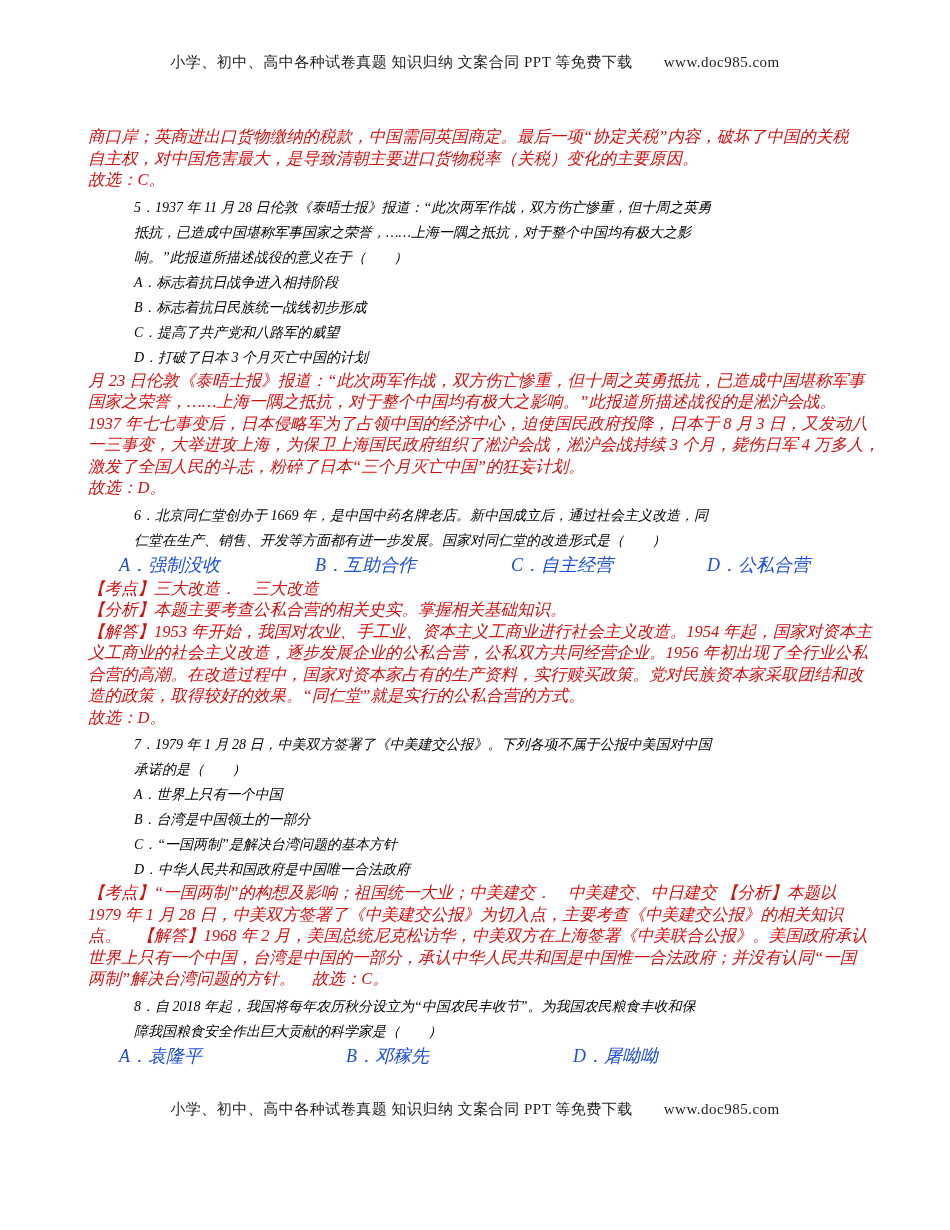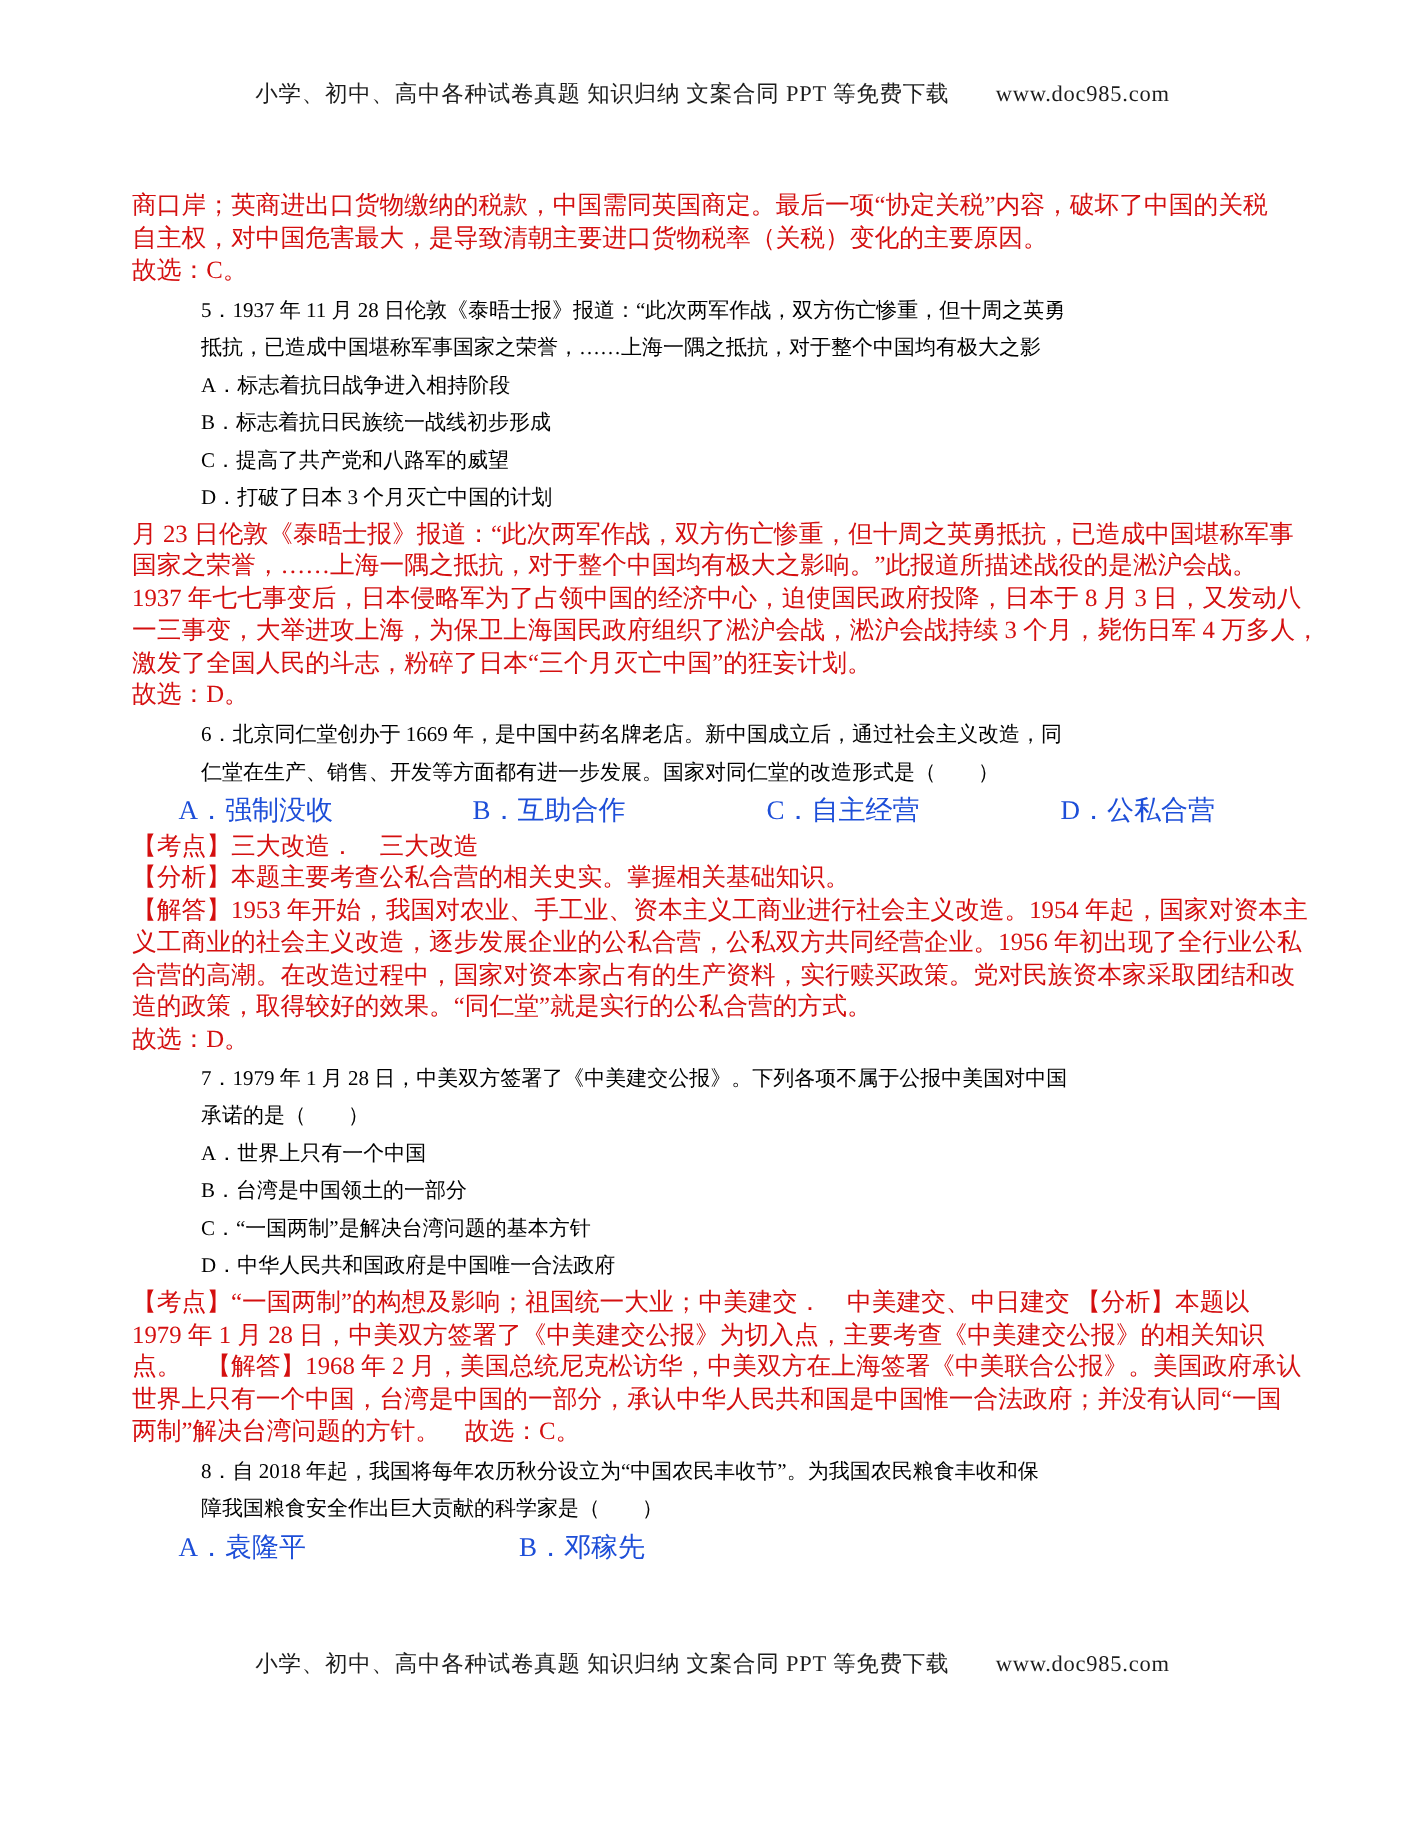--- a/index.html
+++ b/index.html
@@ -23,20 +23,21 @@
     color: #1c1c1c;
     letter-spacing: 0.5px;
     white-space: pre;
   }
   .header { top: 53px; }
   .footer { top: 1100px; }
   .content {
     position: absolute;
     left: 88px; top: 126px;
     width: 784px;
+    font-style: italic;
   }
   .line {
     white-space: pre;
   }
   .red-line {
     font-size: 16.5px;
     line-height: 21.5px;
     color: #d40f0f;
   }
   .black-line {
@@ -64,20 +65,21 @@
 
   <div class="content" id="content">
       <div class="block red">
         <div class="line red-line">商口岸；英商进出口货物缴纳的税款，中国需同英国商定。最后一项“协定关税”内容，破坏了中国的关税</div>
         <div class="line red-line">自主权，对中国危害最大，是导致清朝主要进口货物税率（关税）变化的主要原因。</div>
         <div class="line red-line">故选：C。</div>
       </div>
       <div class="block question">
         <div class="line black-line">5．1937 年 11 月 28 日伦敦《泰晤士报》报道：“此次两军作战，双方伤亡惨重，但十周之英勇</div>
         <div class="line black-line">抵抗，已造成中国堪称军事国家之荣誉，……上海一隅之抵抗，对于整个中国均有极大之影</div>
+        <div class="line black-line">响。”此报道所描述战役的意义在于（　　）</div>
       </div>
       <div class="block options">
         <div class="line black-line">A．标志着抗日战争进入相持阶段</div>
         <div class="line black-line">B．标志着抗日民族统一战线初步形成</div>
         <div class="line black-line">C．提高了共产党和八路军的威望</div>
         <div class="line black-line">D．打破了日本 3 个月灭亡中国的计划</div>
       </div>
       <div class="block red">
         <div class="line red-line">月 23 日伦敦《泰晤士报》报道：“此次两军作战，双方伤亡惨重，但十周之英勇抵抗，已造成中国堪称军事</div>
         <div class="line red-line">国家之荣誉，……上海一隅之抵抗，对于整个中国均有极大之影响。”此报道所描述战役的是淞沪会战。</div>
@@ -125,18 +127,19 @@
         <div class="line red-line">两制”解决台湾问题的方针。　故选：C。</div>
       </div>
       <div class="block question">
         <div class="line black-line">8．自 2018 年起，我国将每年农历秋分设立为“中国农民丰收节”。为我国农民粮食丰收和保</div>
         <div class="line black-line">障我国粮食安全作出巨大贡献的科学家是（　　）</div>
       </div>
       <div class="block options-row">
         <div class="opt-row">
           <div class="opt-cell">A．袁隆平</div>
           <div class="opt-cell">B．邓稼先</div>
+          <div class="opt-cell">D．屠呦呦</div>
         </div>
       </div>
     </div>
 
   <div class="page-margin-text footer">小学、初中、高中各种试卷真题 知识归纳 文案合同 PPT 等免费下载　　www.doc985.com</div>
 </div>
 
 </body></html>

